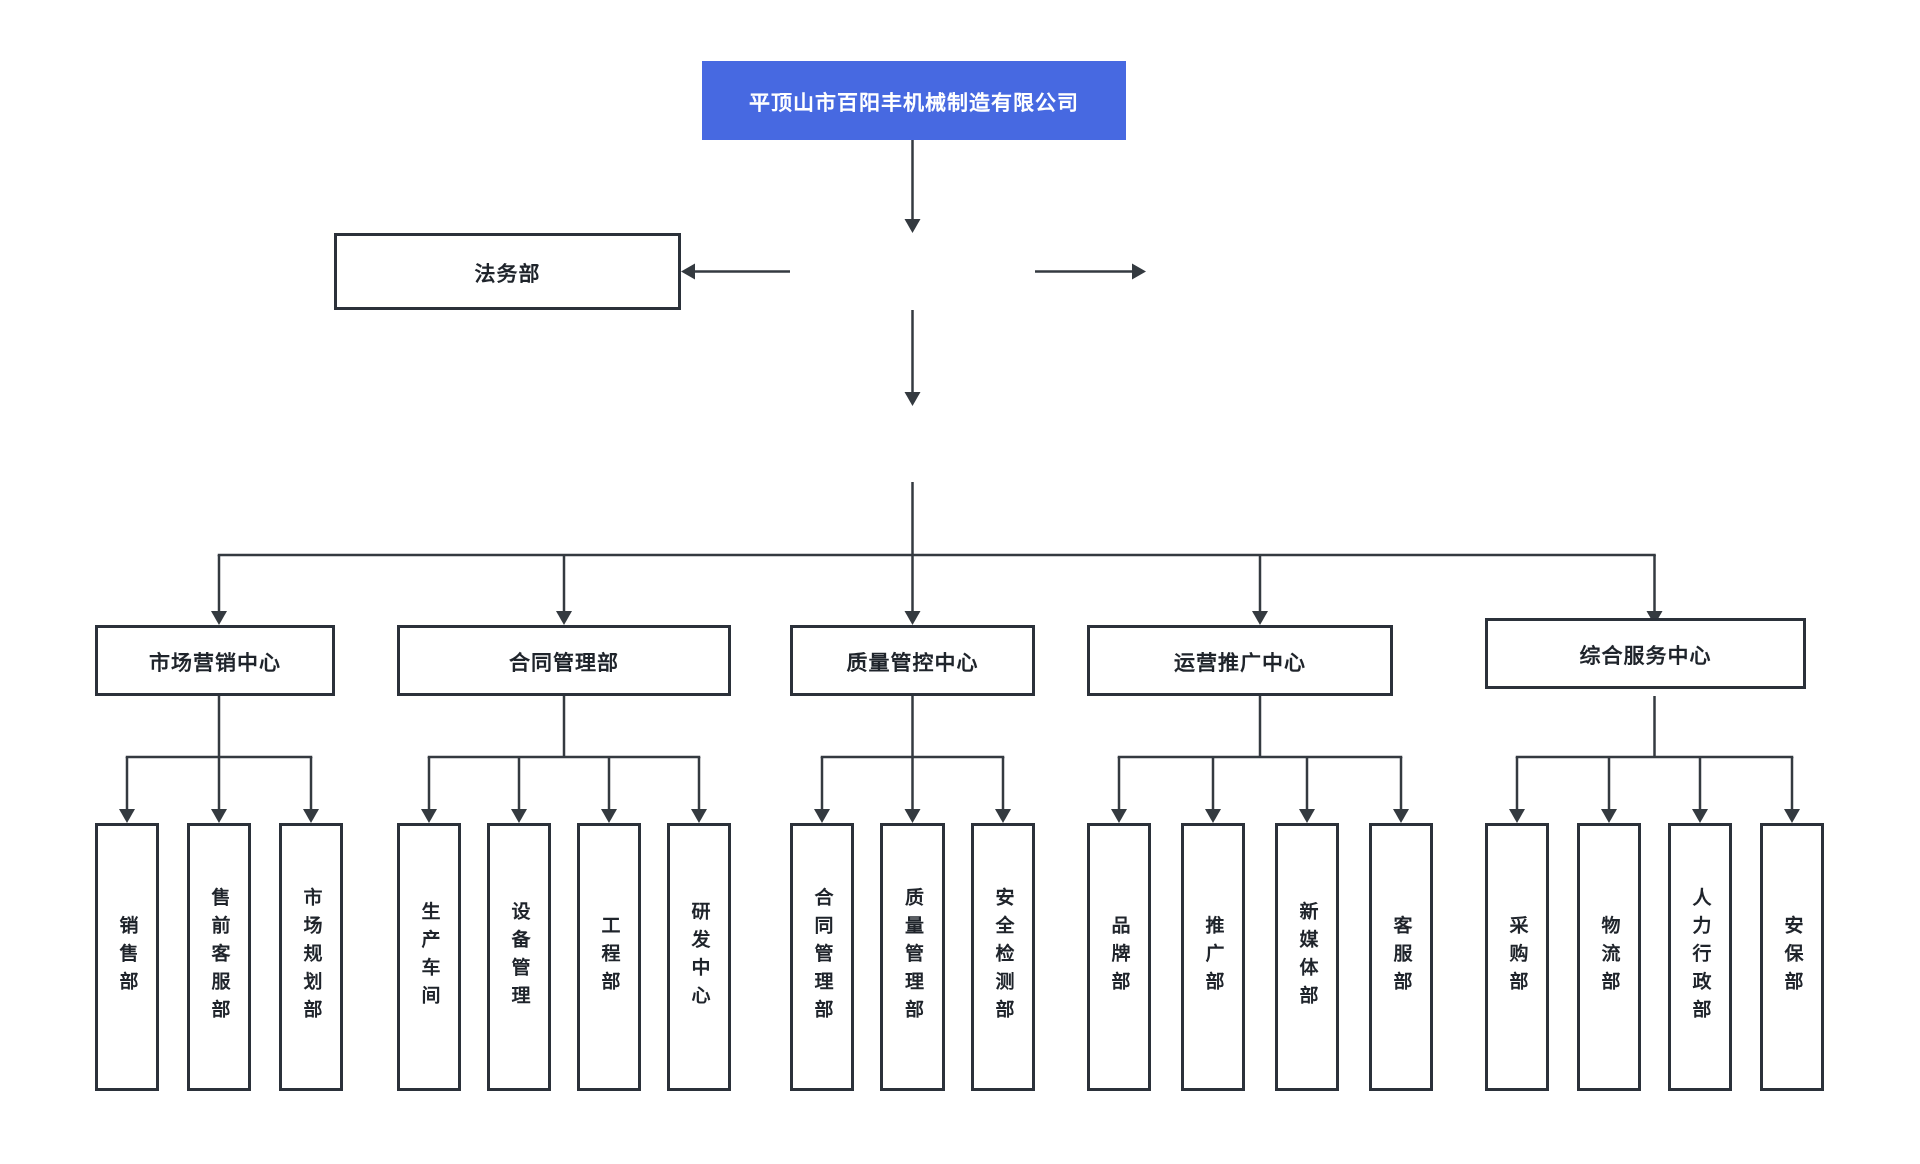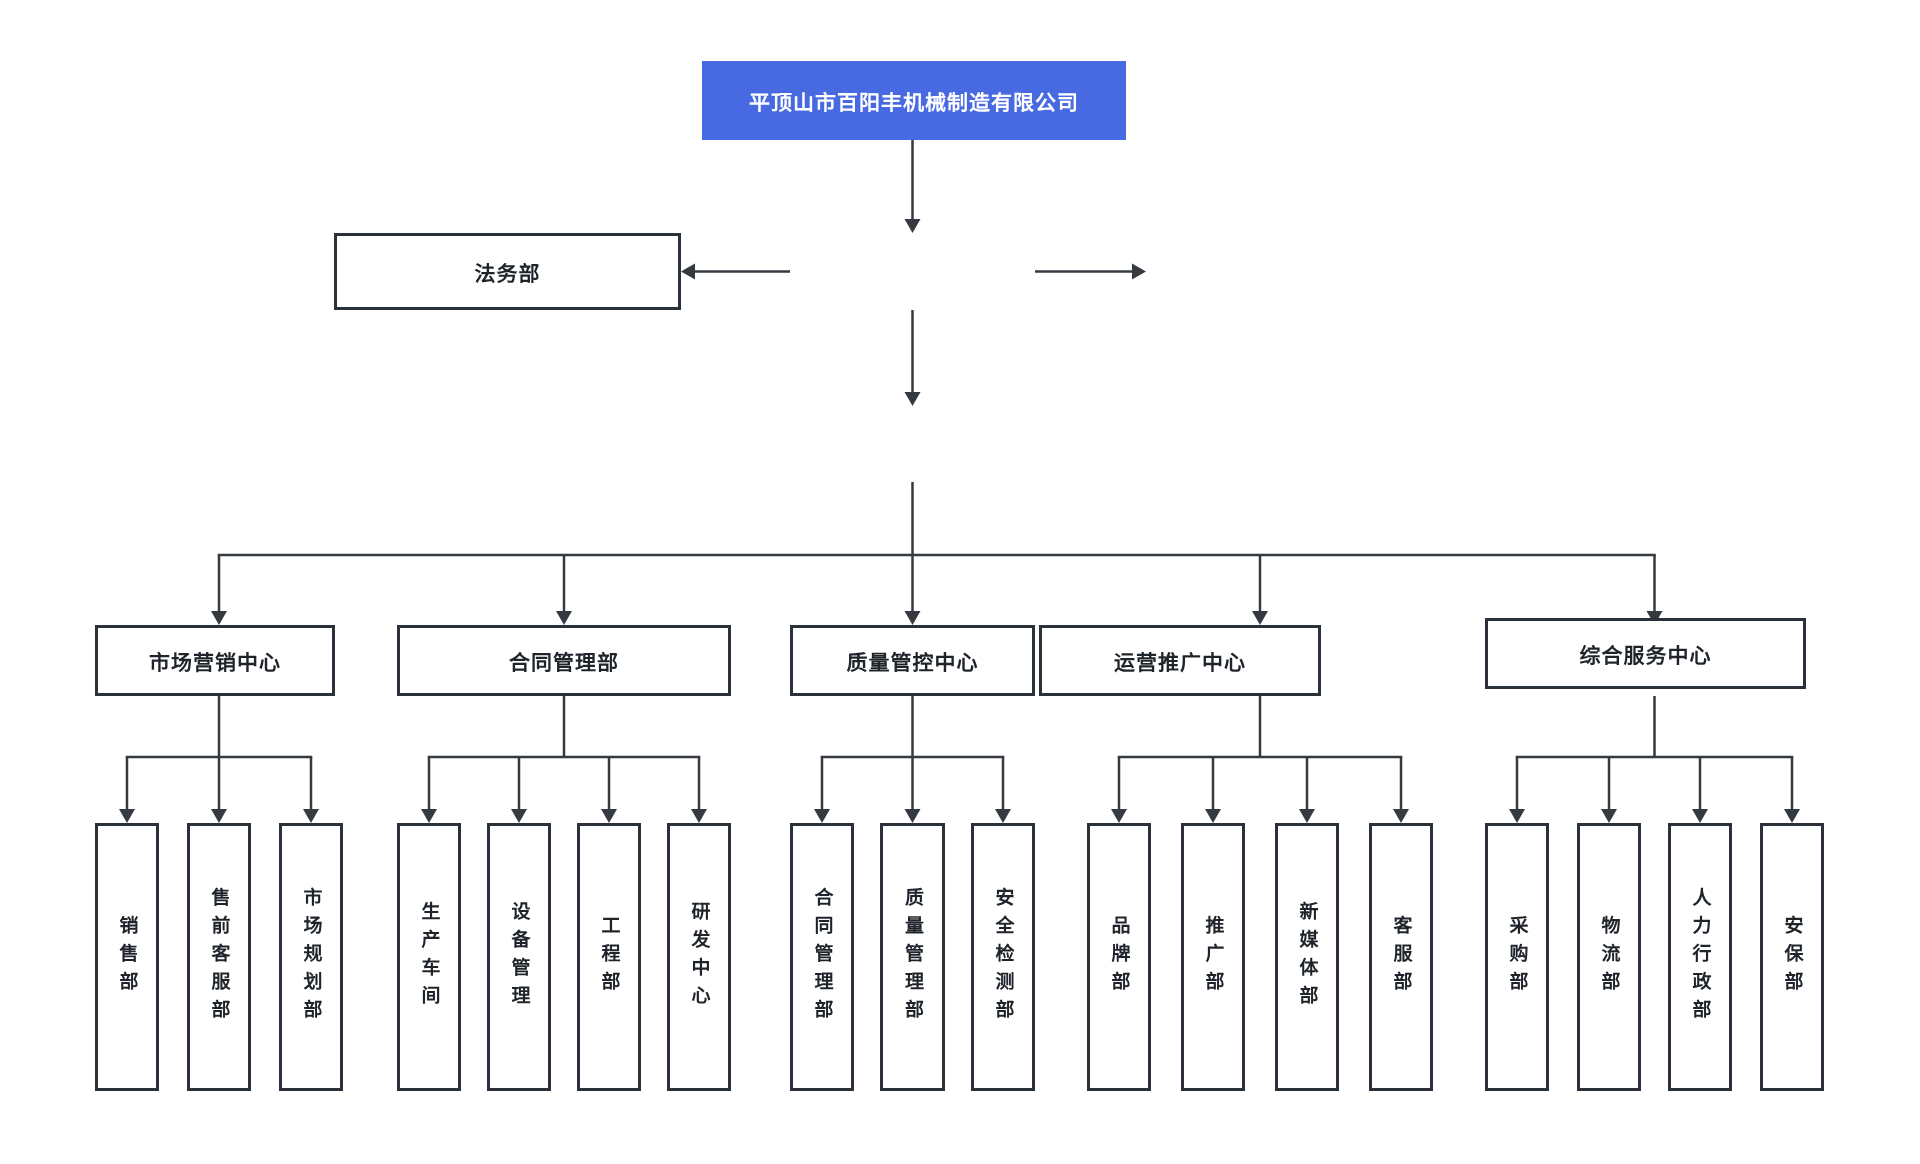--- a/index.html
+++ b/index.html
@@ -125,21 +125,21 @@
 
   <div class="box" id="n-c0" style="left:95px;top:625px;width:240px;height:71px">
     <span class="lbl">市场营销中心</span>
   </div>
   <div class="box" id="n-c1" style="left:397px;top:625px;width:334px;height:71px">
     <span class="lbl">合同管理部</span>
   </div>
   <div class="box" id="n-c2" style="left:790px;top:625px;width:245px;height:71px">
     <span class="lbl">质量管控中心</span>
   </div>
-  <div class="box" id="n-c3" style="left:1039px;top:625px;width:282px;height:71px">
+  <div class="box" id="n-c3" style="left:1087px;top:625px;width:306px;height:71px">
     <span class="lbl">运营推广中心</span>
   </div>
   <div class="box" id="n-c4" style="left:1485px;top:618px;width:321px;height:71px">
     <span class="lbl">综合服务中心</span>
   </div>
 
   <div class="box dept" id="n-d0-0" style="left:95px;top:823px;width:64px;height:268px">
     <span class="lbl">销售部</span>
   </div>
   <div class="box dept" id="n-d0-1" style="left:187px;top:823px;width:64px;height:268px">

